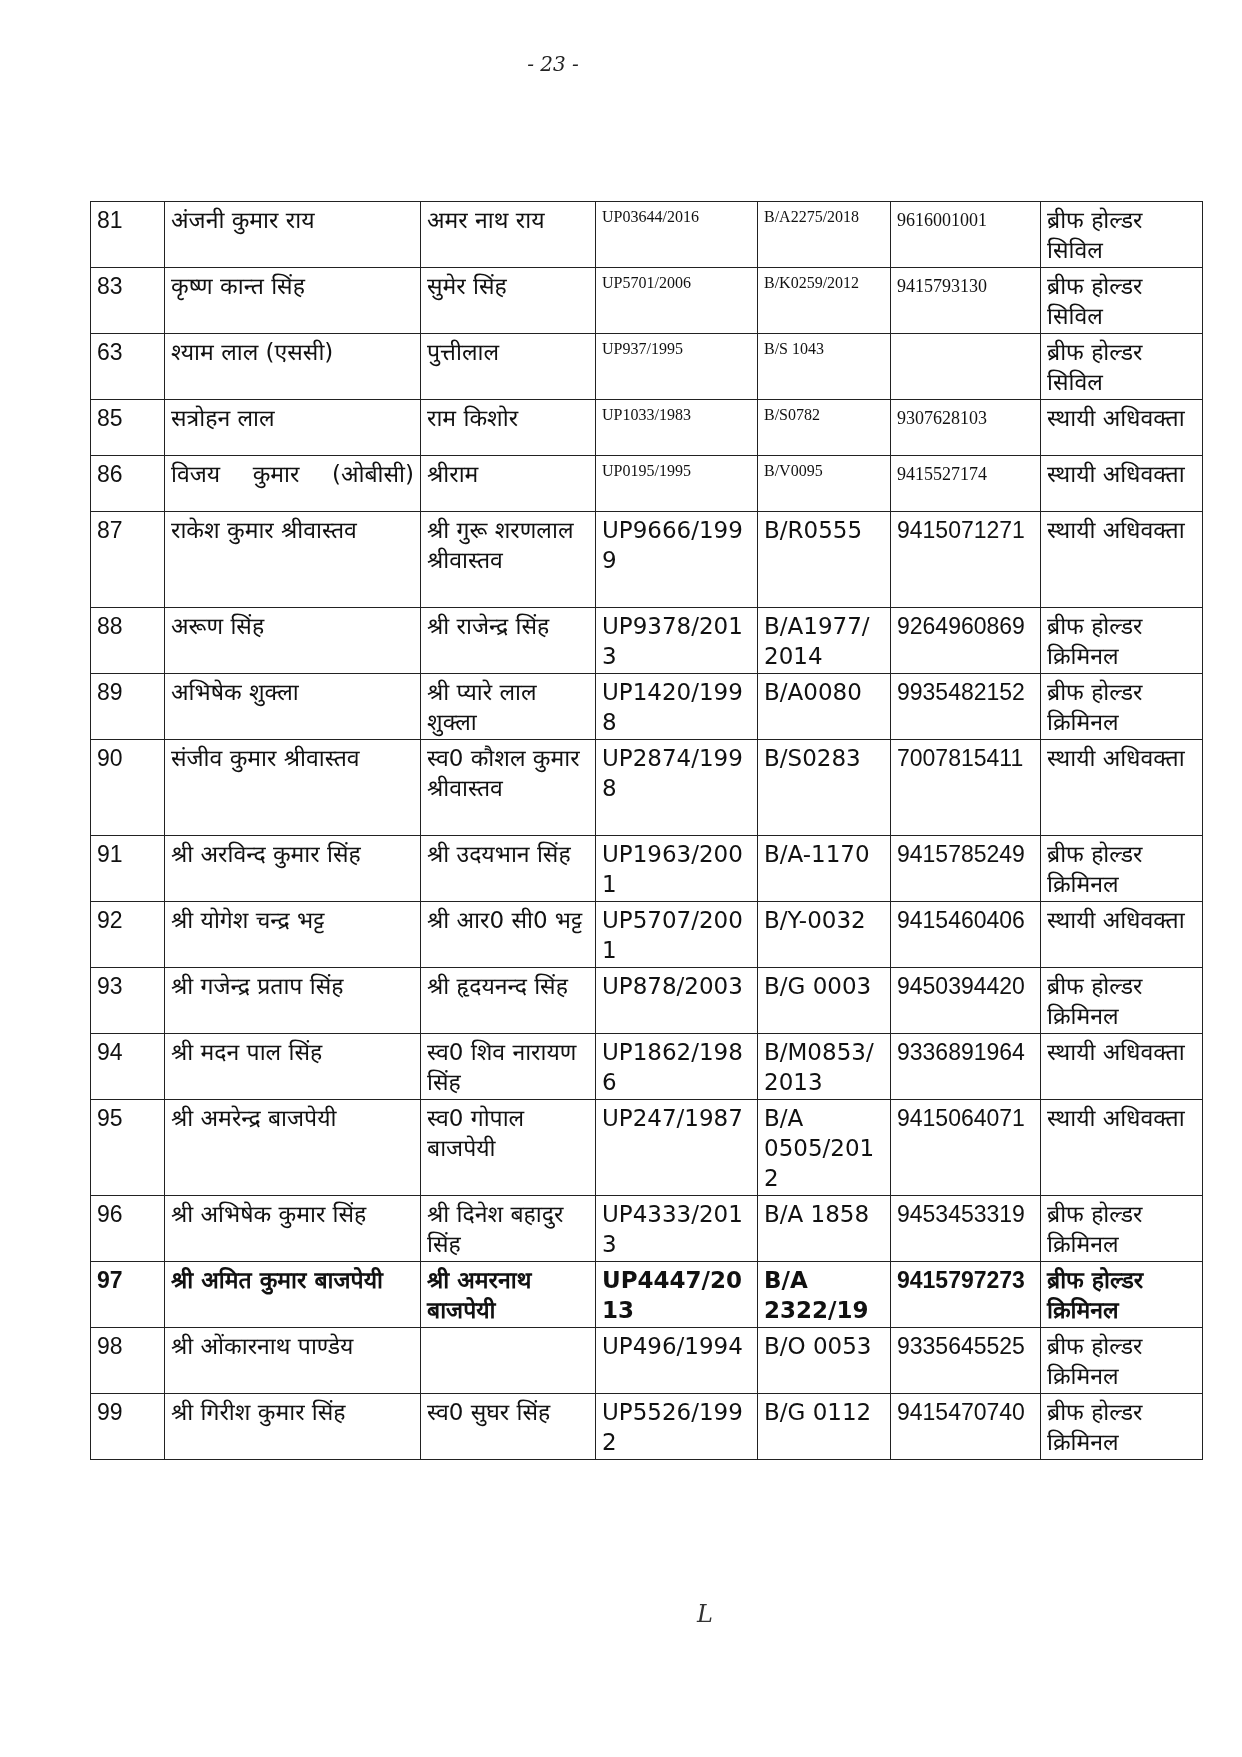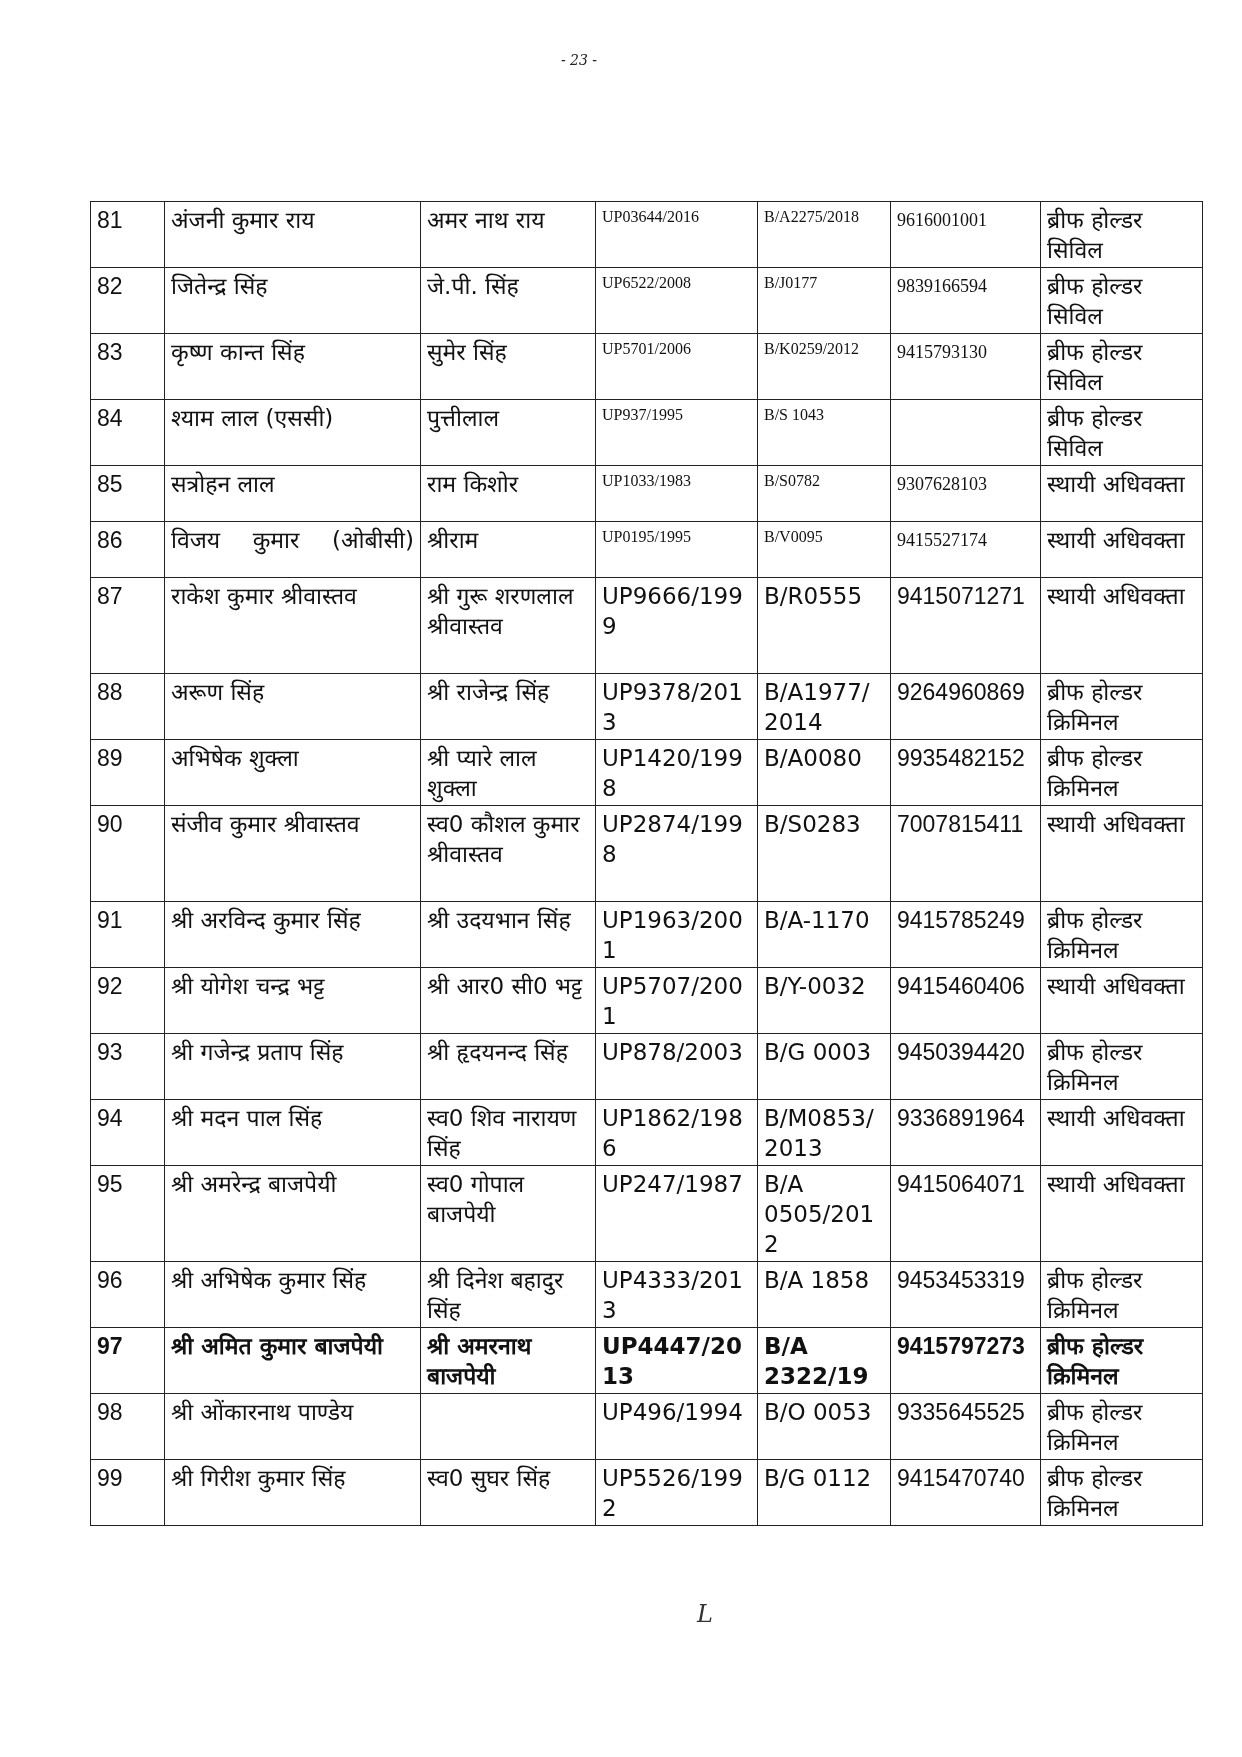--- a/index.html
+++ b/index.html
@@ -1,22 +1,22 @@
 <!DOCTYPE html>
 <html><head>
 <meta charset="utf-8">
 <style>
   html, body { margin: 0; padding: 0; background: #ffffff; }
   body {
     width: 1242px; height: 1757px; position: relative; overflow: hidden;
     font-family: "DejaVu Sans", sans-serif; color: #111;
   }
   .page-number {
-    position: absolute; top: 52px; left: 529px; width: 100px;
-    text-align: center; font-family: "DejaVu Serif", serif; font-size: 14px;
+    position: absolute; top: 52px; left: 503px; width: 100px;
+    text-align: center; font-family: "DejaVu Serif", serif; font-size: 20px;
     font-style: italic; color: #222;
   }
   .mark-bottom {
     position: absolute; top: 1600px; left: 697px;
     font-family: "DejaVu Serif", serif; font-size: 24px; font-style: italic; color: #333;
   }
   table.roster {
     position: absolute; left: 90px; top: 201px;
     width: 1112px; border-collapse: collapse; table-layout: fixed;
   }
@@ -60,40 +60,31 @@
   <tbody id="roster-body">
       <tr style="height: 55px;">
         <td class="sn">81</td>
         <td class="name">अंजनी कुमार राय</td>
         <td class="father">अमर नाथ राय</td>
         <td class="enr serif">UP03644/2016</td>
         <td class="bar serif">B/A2275/2018</td>
         <td class="mob serif">9616001001</td>
         <td class="des">ब्रीफ होल्डर सिविल</td>
       </tr>
-      <tr style="height: 56px;">
-        <td class="sn">82</td>
-        <td class="name">जितेन्द्र सिंह</td>
-        <td class="father">जे.पी. सिंह</td>
-        <td class="enr serif">UP6522/2008</td>
-        <td class="bar serif">B/J0177</td>
-        <td class="mob serif">9839166594</td>
-        <td class="des">ब्रीफ होल्डर सिविल</td>
-      </tr>
       <tr style="height: 56px; margin-top: 40px;">
         <td class="sn">83</td>
         <td class="name">कृष्ण कान्त सिंह</td>
         <td class="father">सुमेर सिंह</td>
         <td class="enr serif">UP5701/2006</td>
         <td class="bar serif">B/K0259/2012</td>
         <td class="mob serif">9415793130</td>
         <td class="des">ब्रीफ होल्डर सिविल</td>
       </tr>
       <tr style="height: 56px;">
-        <td class="sn">84</td>
+        <td class="sn">63</td>
         <td class="name">श्याम लाल (एससी)</td>
         <td class="father">पुत्तीलाल</td>
         <td class="enr serif">UP937/1995</td>
         <td class="bar serif">B/S 1043</td>
         <td class="mob serif"></td>
         <td class="des">ब्रीफ होल्डर सिविल</td>
       </tr>
       <tr style="height: 56px;">
         <td class="sn">85</td>
         <td class="name">सत्रोहन लाल</td>

